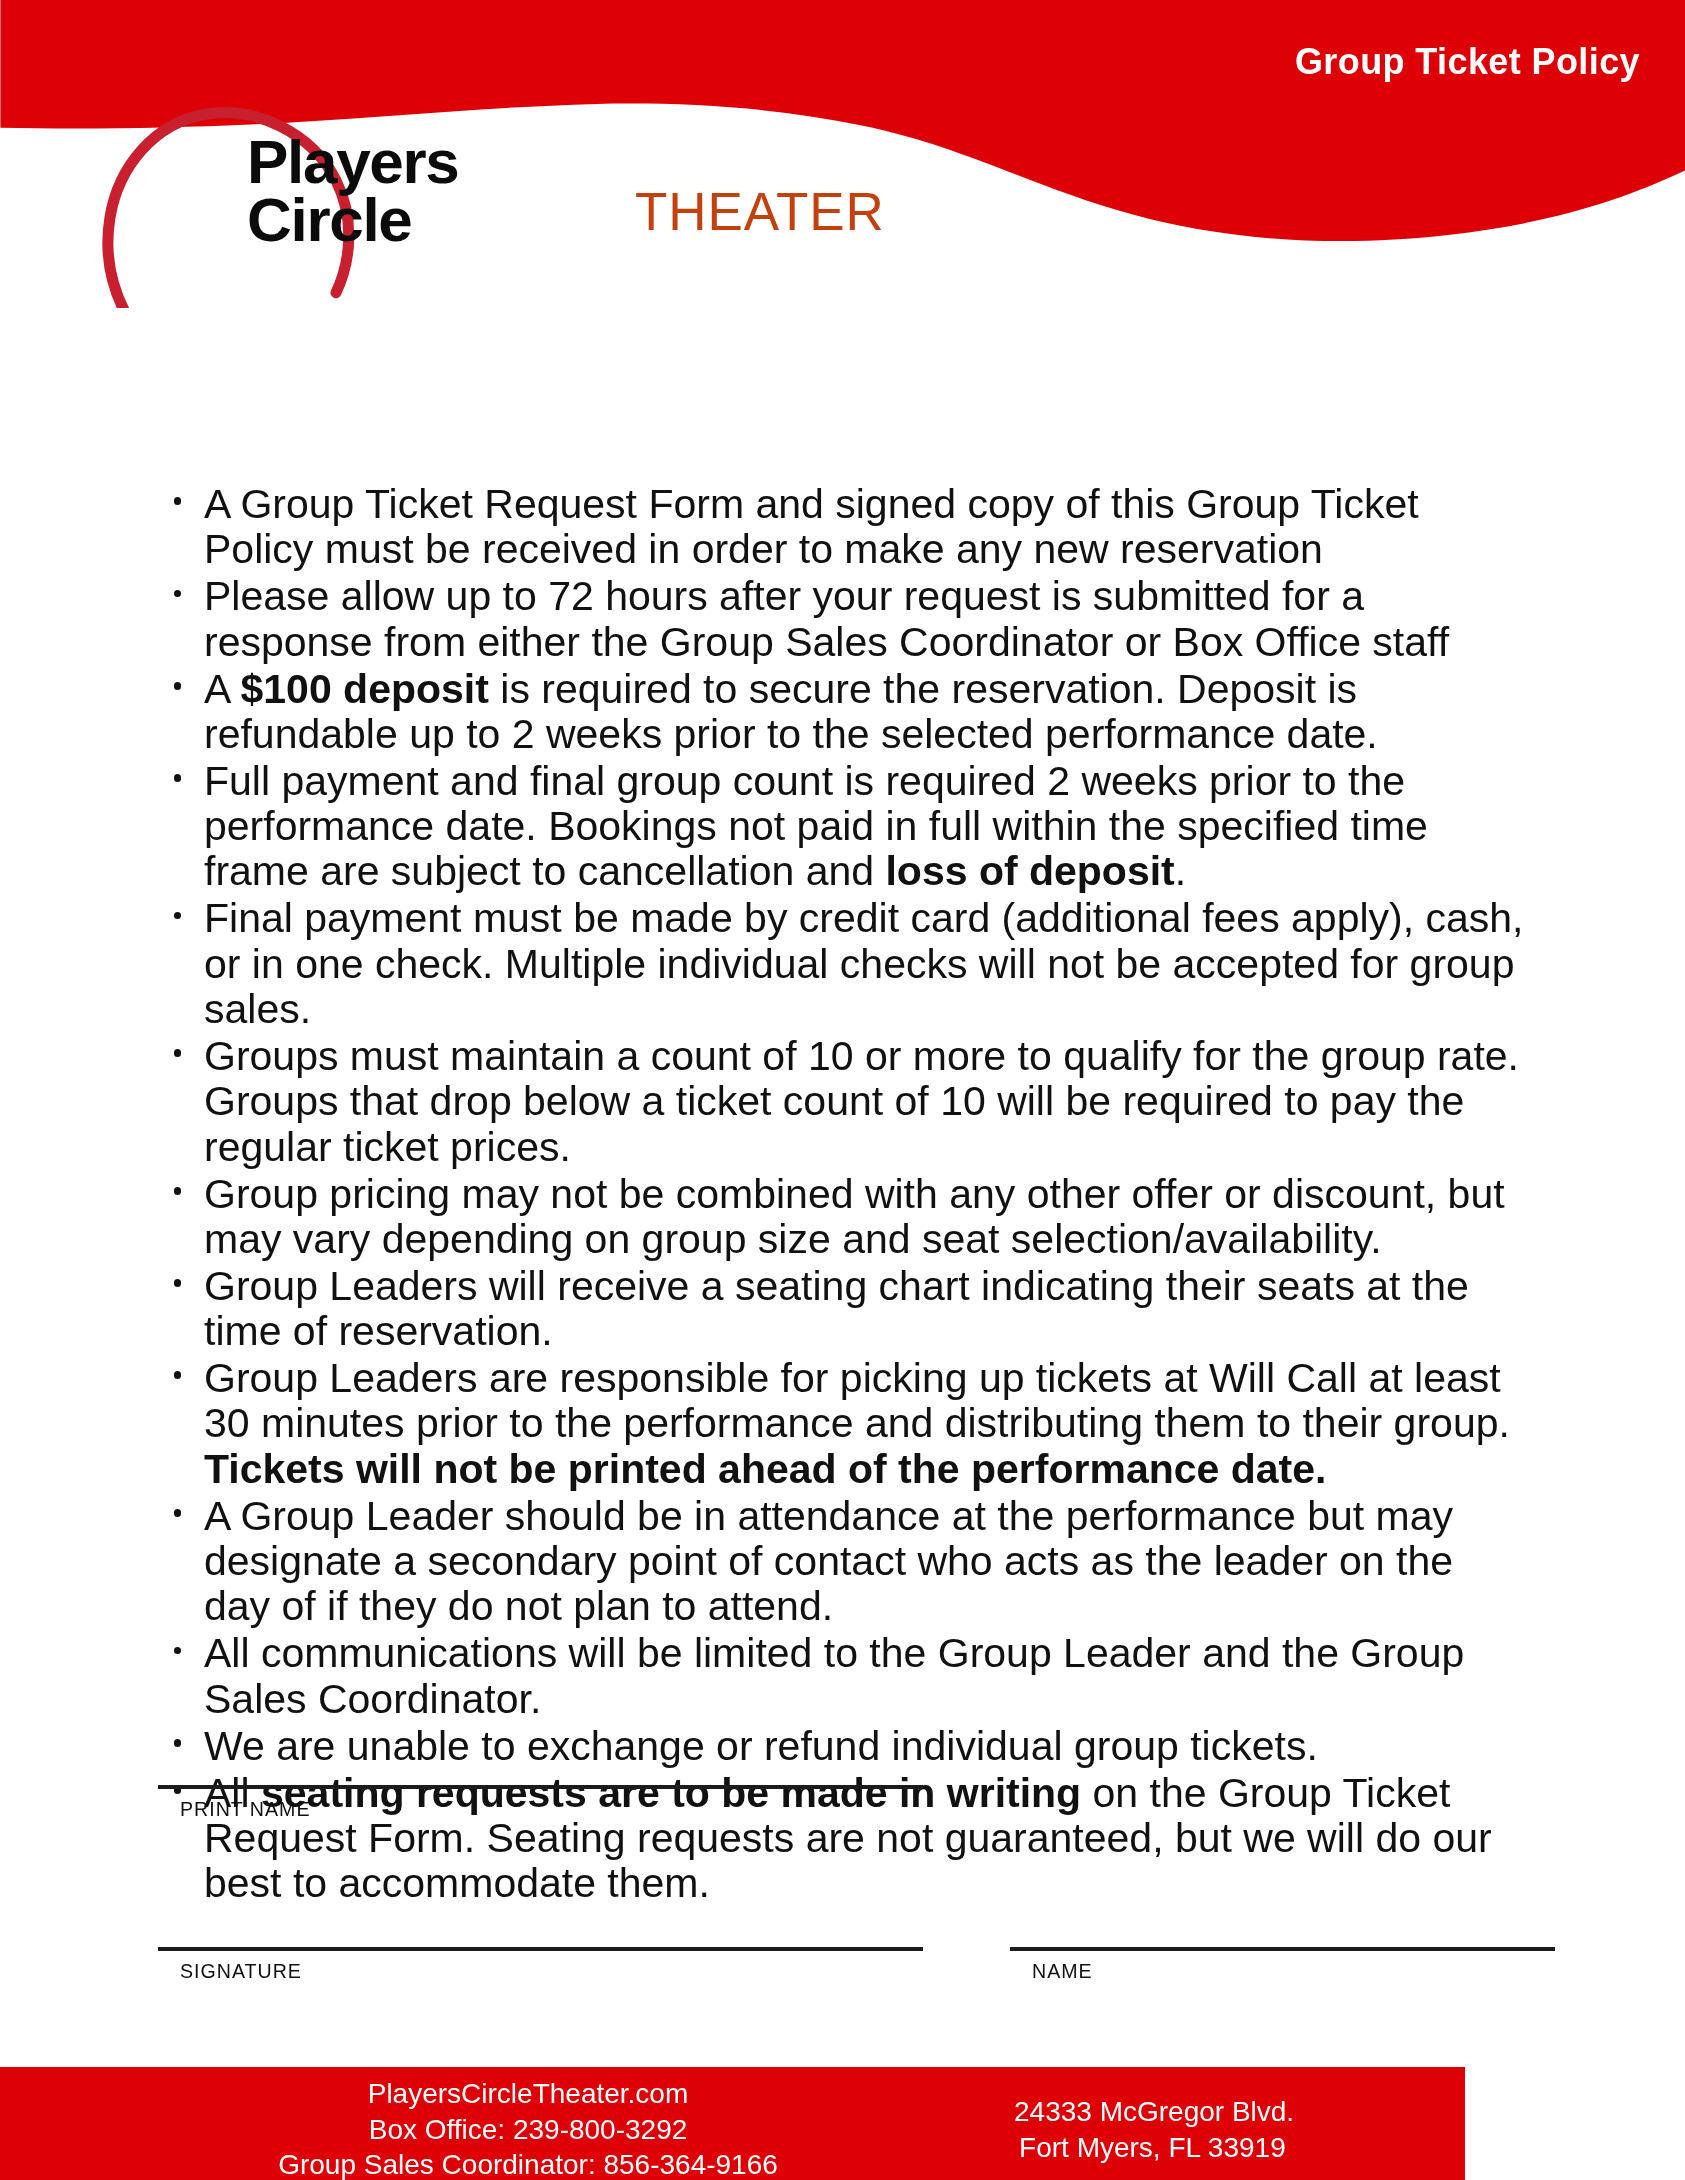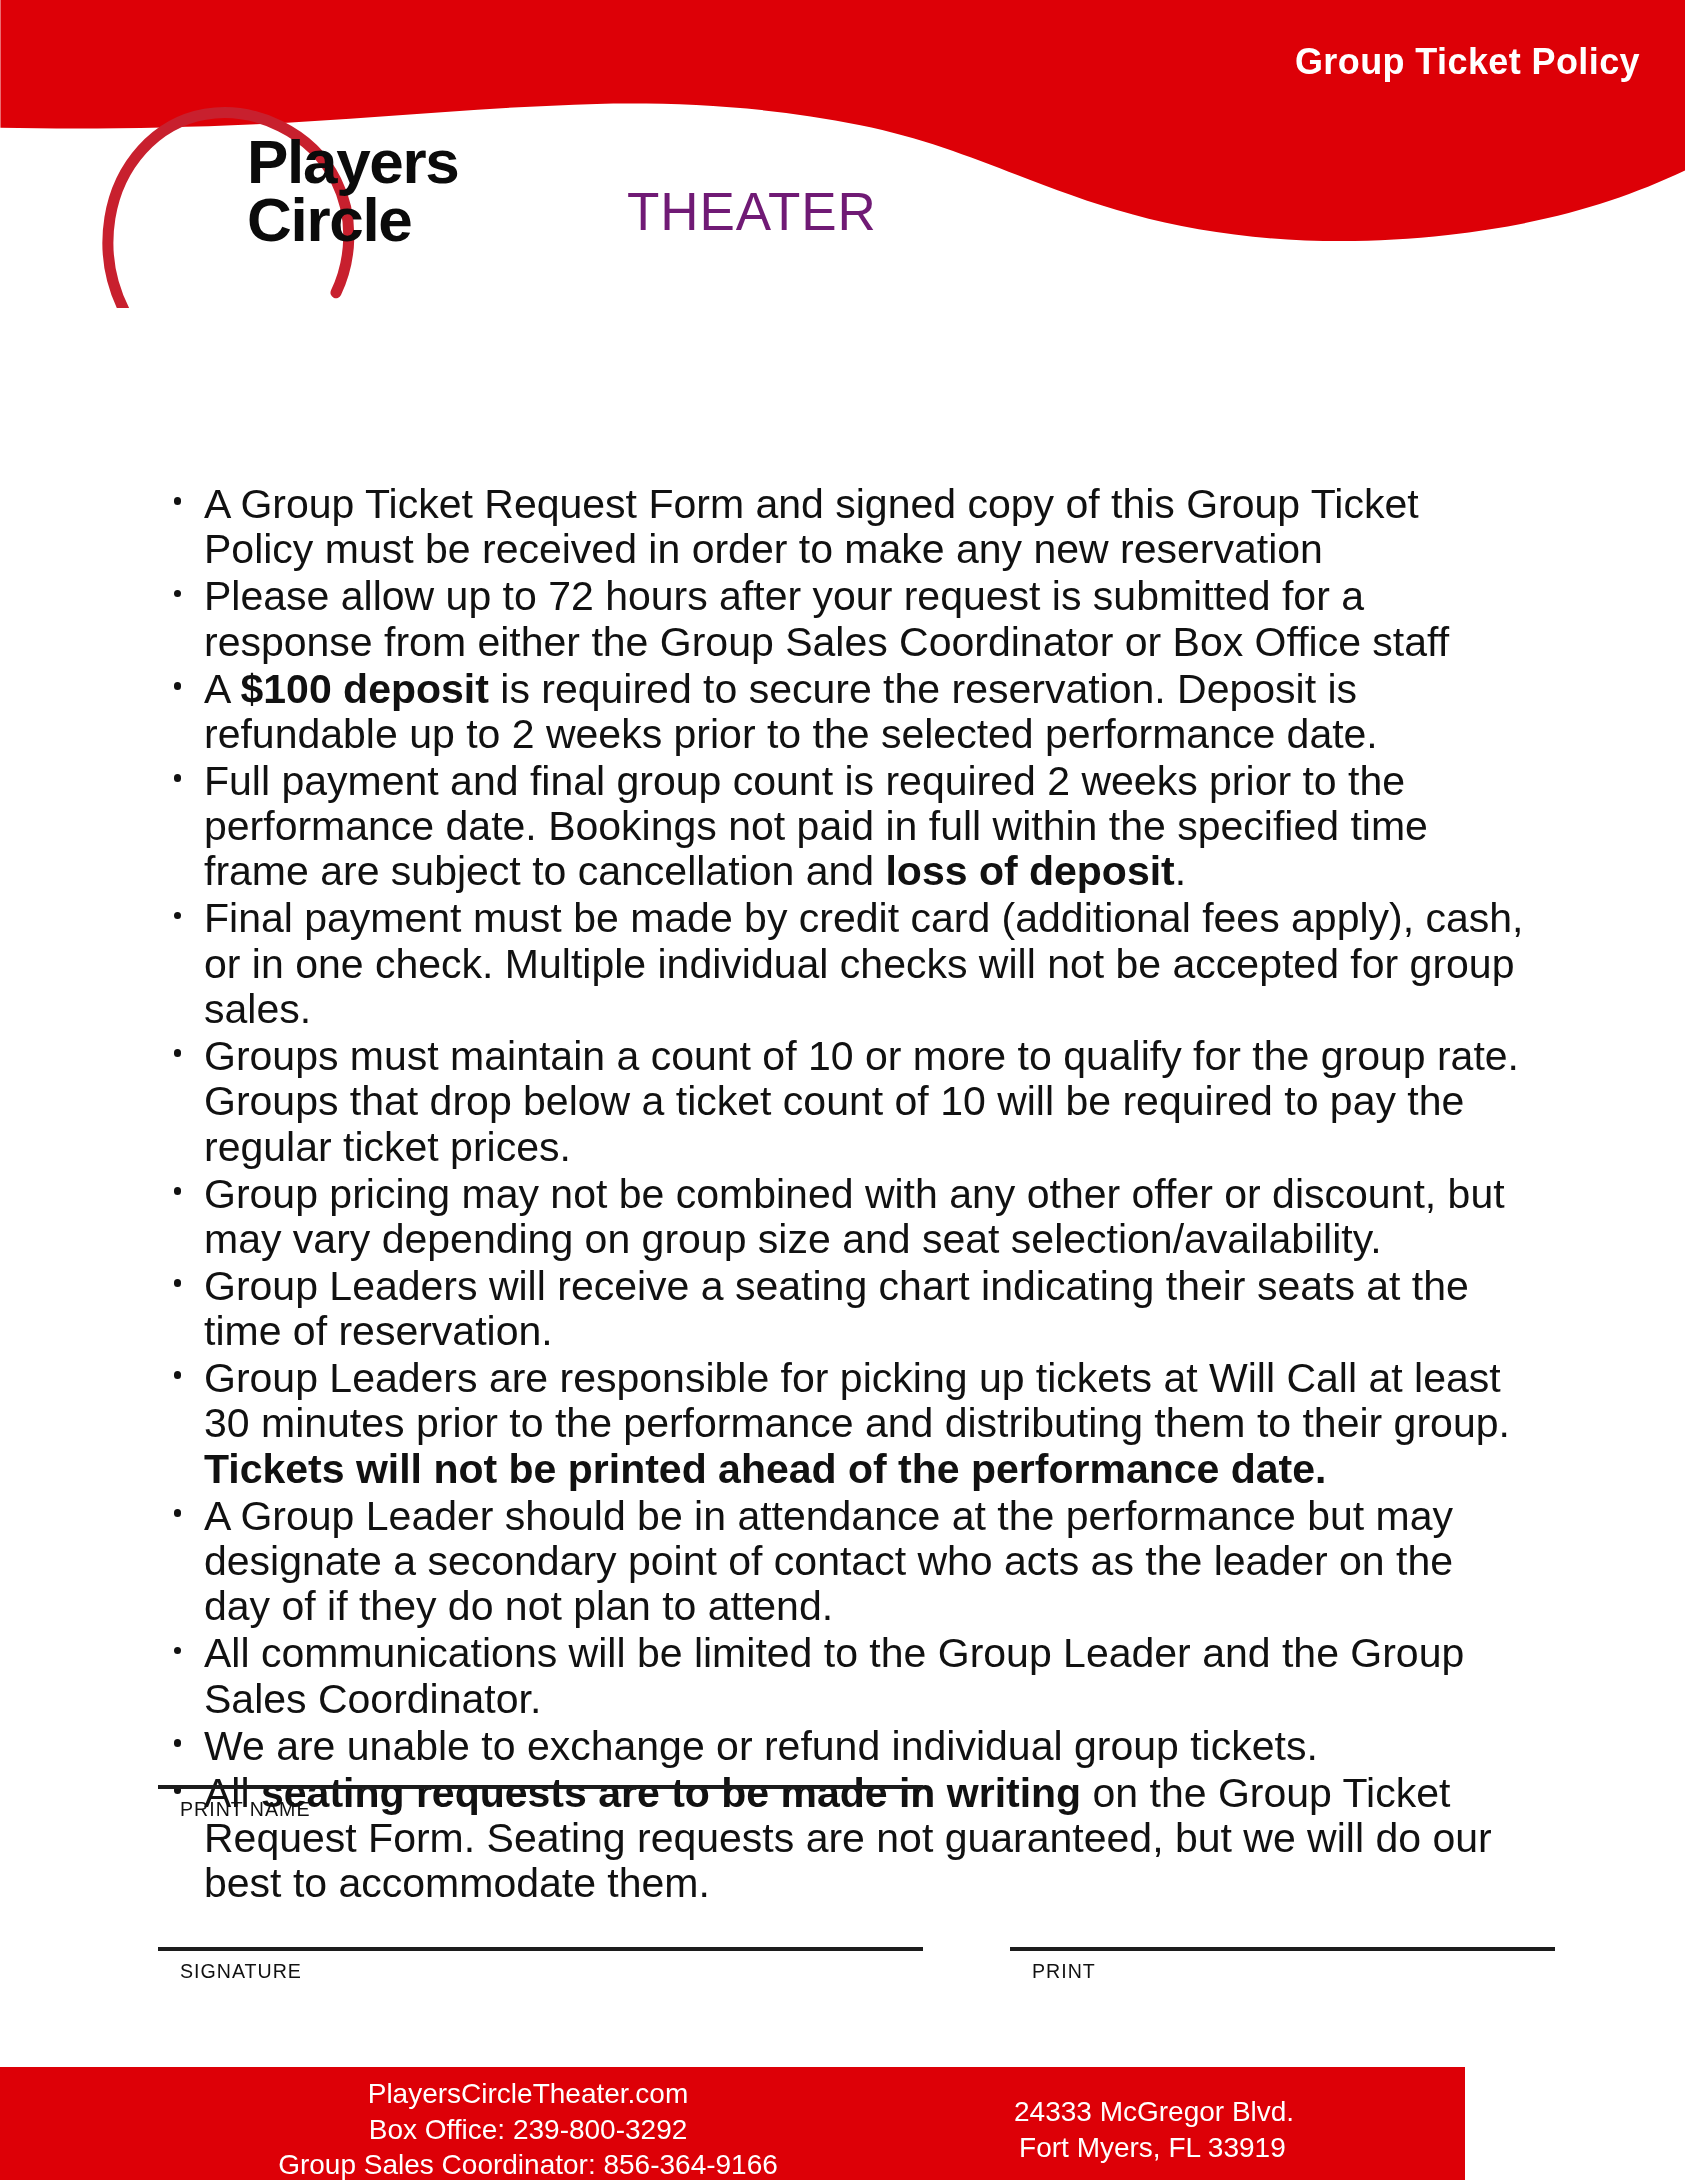--- a/index.html
+++ b/index.html
@@ -69,27 +69,27 @@
     font-family: "Liberation Sans", sans-serif;
     font-weight: bold;
     font-size: 62px;
     line-height: 0.93;
     color: #0b0b0b;
     letter-spacing: -1.3px;
     white-space: nowrap;
   }
   #logo-theater {
     position: absolute;
-    left: 380px;
+    left: 388px;
     top: 48px;
     font-family: "Liberation Sans", sans-serif;
     font-weight: 300;
     font-size: 53px;
     letter-spacing: 0.9px;
-    color: #701a75;
+    color: #c2410c;
     white-space: nowrap;
   }
 
   
   #policy-list {
     position: absolute;
     left: 167px;
     top: 482px;
     width: 1363px;
     z-index: 5;
@@ -225,21 +225,21 @@
     <div class="sig-field" id="field-print-name">
       <div class="sig-rule"></div>
       <div class="sig-label">PRINT NAME</div>
     </div>
     <div class="sig-field" id="field-signature">
       <div class="sig-rule"></div>
       <div class="sig-label">SIGNATURE</div>
     </div>
     <div class="sig-field" id="field-date">
       <div class="sig-rule"></div>
-      <div class="sig-label">PRINT</div>
+      <div class="sig-label">NAME</div>
     </div>
   </div>
 
   <div id="footer" style="background: rgb(221, 0, 7);">
     <div id="footer-left">
       <div>PlayersCircleTheater.com</div>
       <div>Box Office: 239-800-3292</div>
       <div>Group Sales Coordinator: 856-364-9166</div>
     </div>
     <div id="footer-right">

